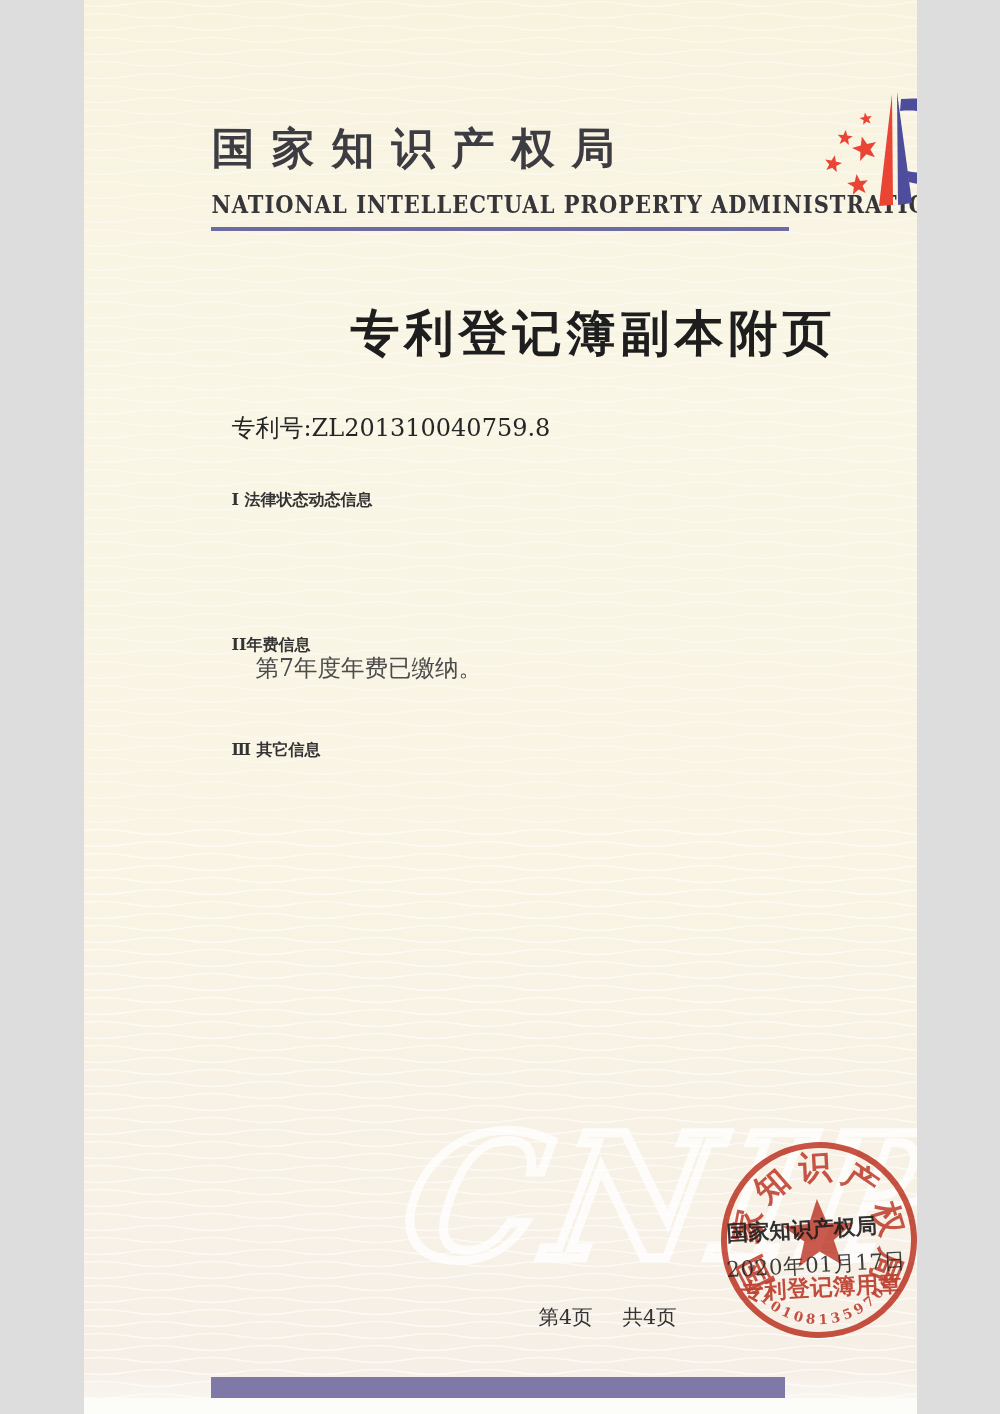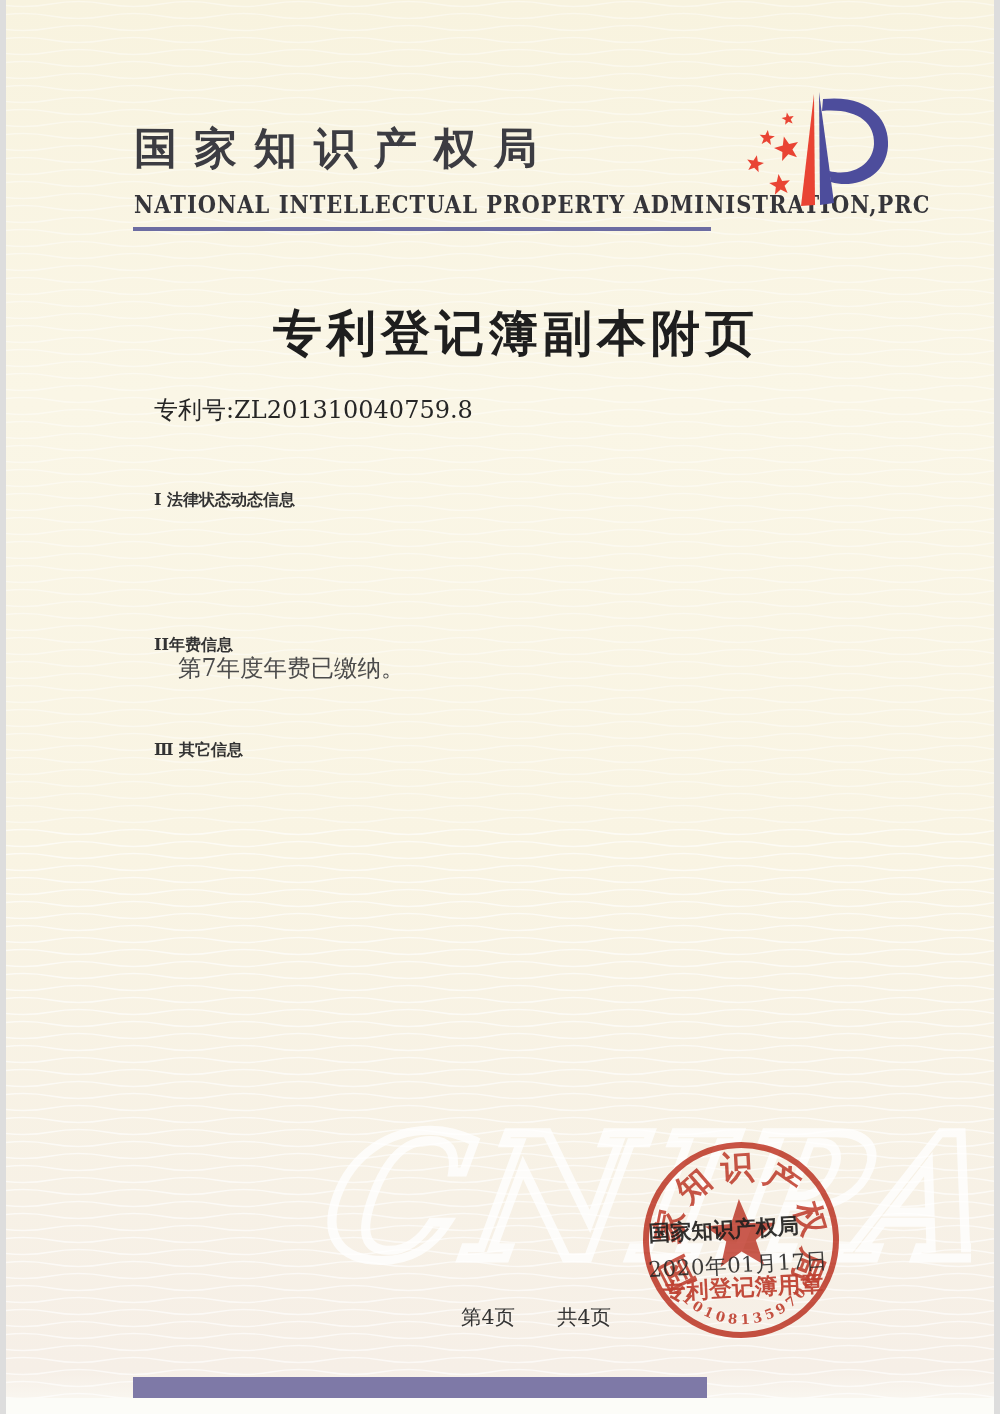--- a/index.html
+++ b/index.html
@@ -1,44 +1,44 @@
 <!DOCTYPE html>
 <html lang="zh"><head>
 <meta charset="utf-8">
 <style>
   html,body{margin:0;padding:0;background:#ddd;}
   .page{
-    position:relative;width:988px;height:1414px;margin:0 auto;overflow:hidden;
+    position:relative;width:833px;height:1414px;margin:0 auto;overflow:hidden;
     background:linear-gradient(180deg,#f8f3df 0%,#faf6e6 28%,#f9f4e3 60%,#f7f1e6 85%,#f6efe7 97%,#fbfaf4 100%);
     font-family:"DejaVu Serif","Liberation Serif",serif;color:#2a2a2a;
   }
   .abs{position:absolute;}
   svg{display:block;}
   .texture{left:0;top:0;pointer-events:none;}
   .agency-cn{left:128px;top:120px;font-size:43px;font-weight:600;letter-spacing:17px;color:#3c3c42;white-space:nowrap;}
   .agency-en{left:128px;top:190px;font-size:21px;font-weight:600;letter-spacing:1px;color:#35353a;
              transform:scaleY(1.15);transform-origin:left top;white-space:nowrap;}
   .divider{left:127px;top:227px;width:578px;height:4px;background:#6c6ca2;}
   .logo{left:718px;top:86px;}
   .doc-title{left:0;top:301px;width:1020px;text-align:center;font-size:49px;font-weight:bold;
              letter-spacing:5px;color:#1e1e1e;white-space:nowrap;}
-  .field-row{top:394px;font-size:24px;color:#262626;white-space:nowrap;}
+  .field-row{top:412px;font-size:24px;color:#262626;white-space:nowrap;}
   .patent-no{left:148px;}
   .cert-no{left:668px;}
   .sec-h{left:148px;font-size:16px;font-weight:bold;color:#333;white-space:nowrap;}
   .sec-b{left:148px;font-size:23.5px;color:#4b4b4b;white-space:nowrap;margin-left:24px;}
   .s1{top:490px;}
   .s2h{top:635px;}
   .s2b{top:652px;}
   .s3h{top:740px;}
   .watermark{left:295px;top:1106px;pointer-events:none;}
   .stamp{left:626px;top:1132px;mix-blend-mode:multiply;opacity:.95;}
   .bottom-bar{left:127px;top:1377px;width:574px;height:21px;background:#7e79a7;}
   .bottom-white{left:0;top:1398px;width:1000px;height:16px;background:#fcfcf8;}
-  .footer{left:455px;top:1303px;font-size:20.5px;color:#333;display:flex;gap:42px;white-space:nowrap;}
+  .footer{left:455px;top:1303px;font-size:20.5px;color:#333;display:flex;gap:30px;white-space:nowrap;}
 </style>
 </head>
 <body>
 
 <div class="page">
 
   <svg class="abs texture" id="texture-svg" width="1000" height="1414" viewBox="0 0 1000 1414">
       <path d="M-120 4 q27.5 5 55 0 q27.5 -5 55 0 q27.5 5 55 0 q27.5 -5 55 0 q27.5 5 55 0 q27.5 -5 55 0 q27.5 5 55 0 q27.5 -5 55 0 q27.5 5 55 0 q27.5 -5 55 0 q27.5 5 55 0 q27.5 -5 55 0 q27.5 5 55 0 q27.5 -5 55 0 q27.5 5 55 0 q27.5 -5 55 0 q27.5 5 55 0 q27.5 -5 55 0 q27.5 5 55 0 q27.5 -5 55 0 q27.5 5 55 0 q27.5 -5 55 0 q27.5 5 55 0 q27.5 -5 55 0" fill="none" stroke="#ffffff" stroke-width="1.4" stroke-opacity="0.42"></path>
       <path d="M-65 16 q27.5 5 55 0 q27.5 -5 55 0 q27.5 5 55 0 q27.5 -5 55 0 q27.5 5 55 0 q27.5 -5 55 0 q27.5 5 55 0 q27.5 -5 55 0 q27.5 5 55 0 q27.5 -5 55 0 q27.5 5 55 0 q27.5 -5 55 0 q27.5 5 55 0 q27.5 -5 55 0 q27.5 5 55 0 q27.5 -5 55 0 q27.5 5 55 0 q27.5 -5 55 0 q27.5 5 55 0 q27.5 -5 55 0 q27.5 5 55 0 q27.5 -5 55 0 q27.5 5 55 0 q27.5 -5 55 0" fill="none" stroke="#ffffff" stroke-width="1.4" stroke-opacity="0.42"></path>
       <path d="M-120 28 q27.5 5 55 0 q27.5 -5 55 0 q27.5 5 55 0 q27.5 -5 55 0 q27.5 5 55 0 q27.5 -5 55 0 q27.5 5 55 0 q27.5 -5 55 0 q27.5 5 55 0 q27.5 -5 55 0 q27.5 5 55 0 q27.5 -5 55 0 q27.5 5 55 0 q27.5 -5 55 0 q27.5 5 55 0 q27.5 -5 55 0 q27.5 5 55 0 q27.5 -5 55 0 q27.5 5 55 0 q27.5 -5 55 0 q27.5 5 55 0 q27.5 -5 55 0 q27.5 5 55 0 q27.5 -5 55 0" fill="none" stroke="#ffffff" stroke-width="1.4" stroke-opacity="0.42"></path>

